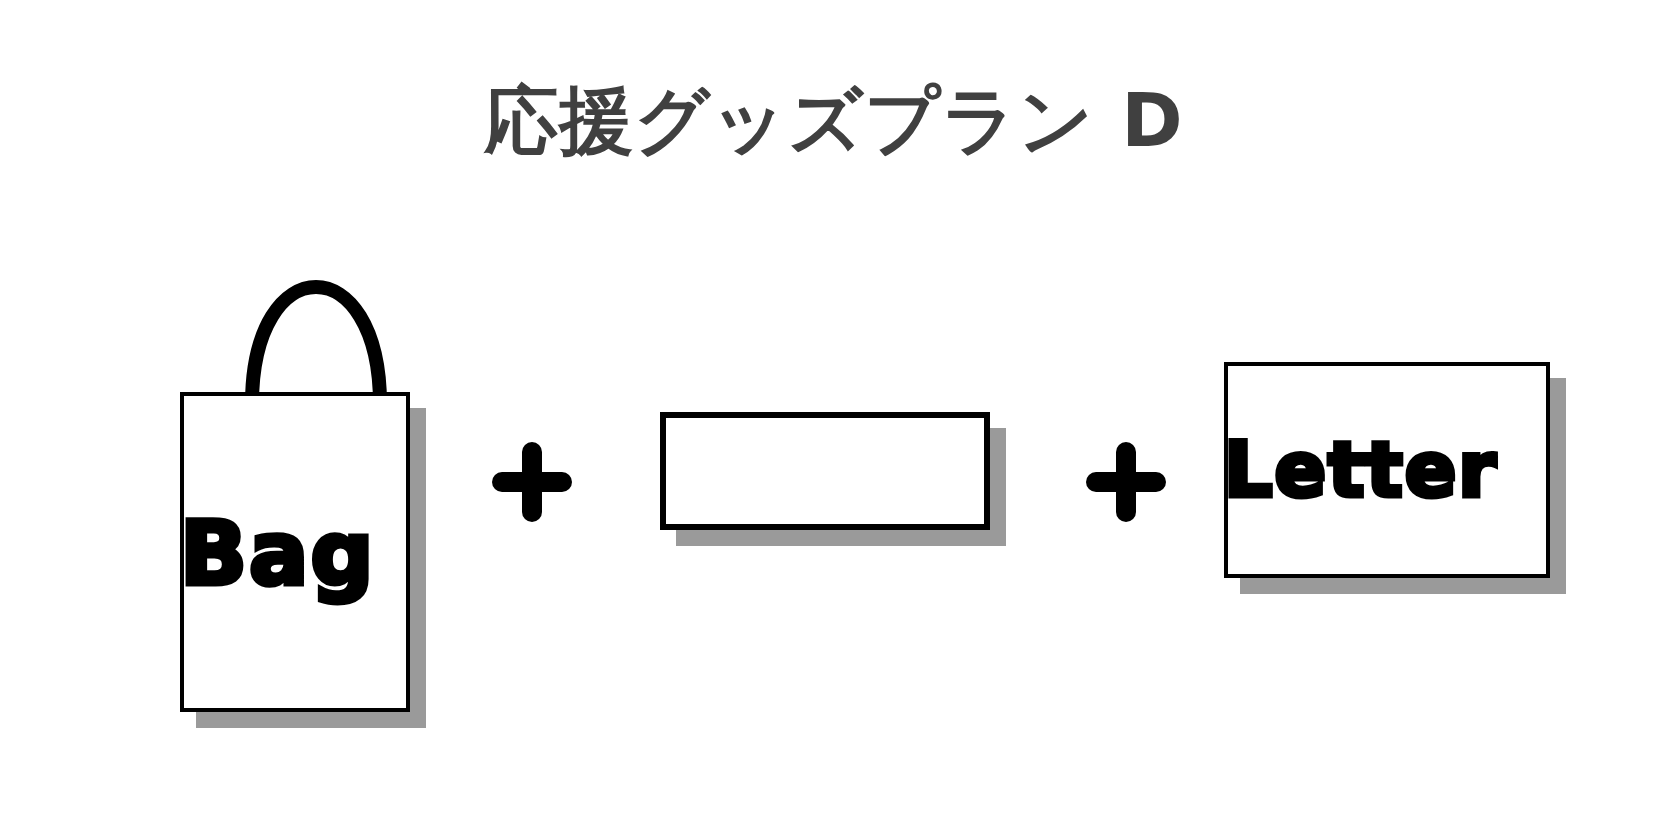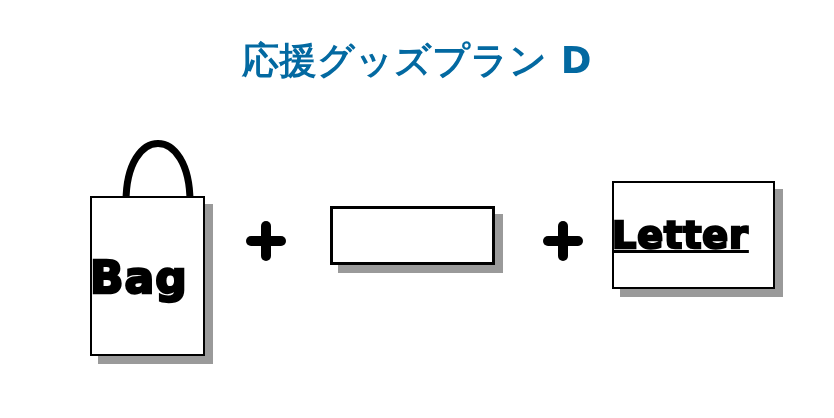--- a/index.html
+++ b/index.html
@@ -24,21 +24,21 @@
     position: absolute;
     left: 0;
     top: 38px;
     width: 834px;
     text-align: center;
     font-family: "DejaVu Sans", "Liberation Sans", sans-serif;
     font-weight: bold;
     font-size: 37px;
     line-height: 46px;
     letter-spacing: 0.5px;
-    color: #0369a1;
+    color: #404040;
     white-space: nowrap;
   }
 
   
   .item-text {
     font-family: "DejaVu Sans", "Liberation Sans", sans-serif;
     font-weight: bold;
     color: #000000;
     white-space: nowrap;
     letter-spacing: 1px;
@@ -133,21 +133,20 @@
     box-sizing: border-box;
   }
   #letter-label {
     position: absolute;
     left: 612px;
     top: 213px;
     width: 129px;
     text-align: center;
     font-size: 38px;
     line-height: 44px;
-    text-decoration: underline;
   }
 
   
   .plus-sign {
     position: absolute;
     width: 46px;
     height: 46px;
   }
   #plus-one  { left: 243px; top: 218px; }
   #plus-two  { left: 540px; top: 218px; }

